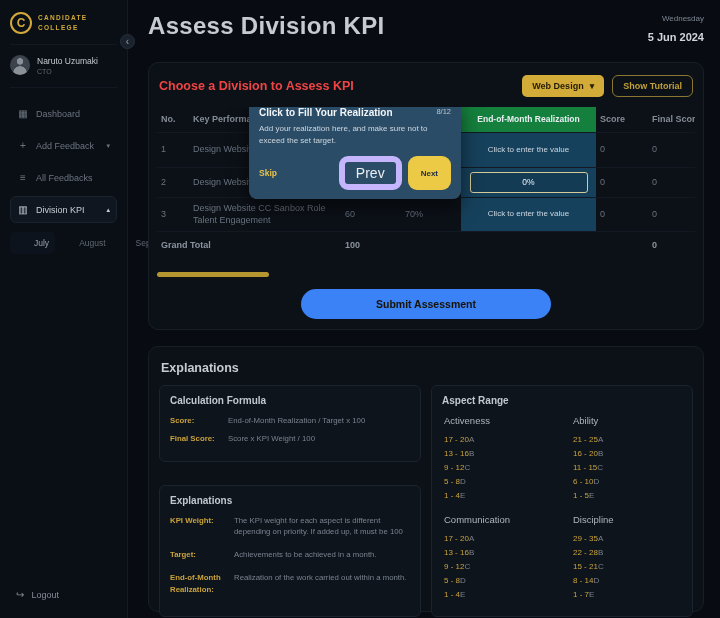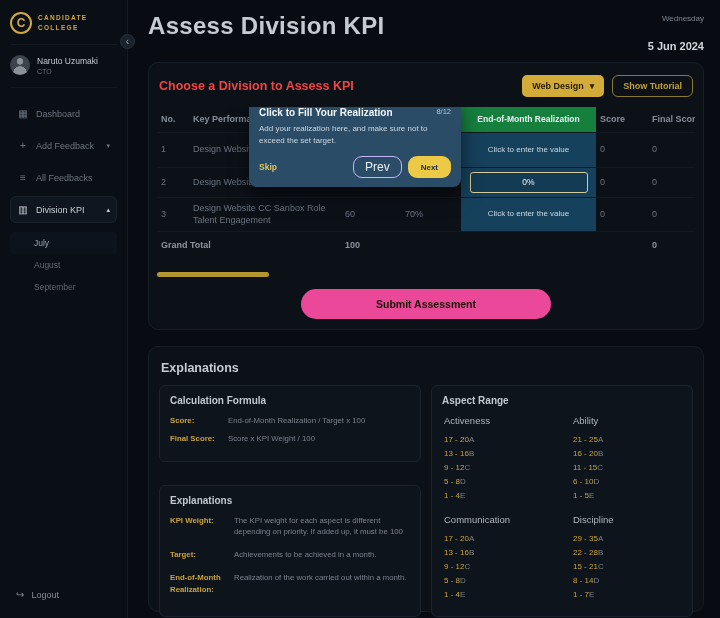--- a/index.html
+++ b/index.html
@@ -43,33 +43,33 @@
   .user-role { font-size:7px; color:#5f6873; margin-top:2px; }
   nav { margin-top:12px; display:flex; flex-direction:column; gap:5px; }
   .nav-item {
     display:flex; align-items:center; gap:7px; padding:7px 6px;
     font-size:9px; color:#6c7580; border-radius:6px; border:1px solid rgba(0,0,0,0); cursor:pointer;
   }
   .nav-item .nicon { font-size:10px; width:12px; text-align:center; color:#6c7580; }
   .nav-item .chev { margin-left:auto; font-size:7px; }
   .nav-item.active { background:#10161f; border:1px solid #1b232e; color:#c9ced5; }
   .nav-item.active .nicon { color:#c9ced5; }
-  .months { display:flex; flex-direction:column; margin-top:4px; }
+  .months { display:flex; flex-direction:row; margin-top:4px; }
   .month { padding:6px 6px 6px 24px; font-size:8.5px; color:#5f6873; border-radius:4px; cursor:pointer; }
   .month.active { background:#0d131c; color:#97a0aa; }
   .logout { margin-top:auto; display:flex; gap:7px; align-items:center; font-size:9px; color:#858d98; padding:6px; cursor:pointer; }
   .logout .nicon { font-size:10px; }
 
   
   .main { flex:1; padding:12px 16px 0 20px; display:flex; flex-direction:column; min-width:0; }
   .topbar { display:flex; justify-content:space-between; align-items:flex-start; height:50px; }
   h1 { font-size:24px; color:#c6cbd1; font-weight:bold; letter-spacing:0.3px; }
   .datebox { text-align:right; padding-top:2px; }
   .weekday { font-size:8px; color:#7e8692; }
-  .datefull { font-size:11px; font-weight:bold; color:#d2d6db; margin-top:17px; }
+  .datefull { font-size:11px; font-weight:bold; color:#d2d6db; margin-top:8px; }
 
   .card { background:#0c1118; border:1px solid #161e28; border-radius:10px; }
   .card.assess { height:268px; padding:10px 8px; position:relative; }
   .card.explain { height:266px; margin-top:16px; padding:12px 10px; }
 
   .card-head { display:flex; align-items:center; padding:2px 2px 10px 2px; }
   .card-title { font-size:12.5px; font-weight:bold; color:#ef4444; }
   .head-actions { margin-left:auto; display:flex; gap:8px;padding-left:16px; }
   .btn-division {
     background:#d2ab39; color:#241d07; font-size:9px; font-weight:bold;
@@ -120,34 +120,34 @@
     z-index:10; box-shadow:0 8px 20px rgba(0,0,0,.55);
   }
   .popup-head { display:flex; align-items:flex-start;gap:9px; }
   .popup-title { font-size:10px; font-weight:bold; color:#f2f6f9; }
   .popup-step { margin-left:auto; font-size:7.5px; color:#b7c4cf; }
   .popup-body { font-size:8px; color:#ccd7e0; margin-top:5px; line-height:1.5; width:175px; }
   .popup-foot { display:flex; align-items:center; margin-top:9px; }
   .skip { font-size:8.5px; font-weight:bold; color:#e6c34a; cursor:pointer; }
   .pfbtns { margin-left:auto; display:flex; gap:6px; }
   .btn-prev {
-    background:rgba(0,0,0,0); border:1px solid #c4b5fd; color:#e8eef3;
-    font-size:12px; border-radius:9px; padding:3px 11px; cursor:pointer;
+    background:rgba(0,0,0,0); border:6px solid #c4b5fd; color:#e8eef3;
+    font-size:14px; border-radius:9px; padding:3px 11px; cursor:pointer;
     font-family:"Liberation Sans", sans-serif;
   }
   .btn-next {
     background:#ecca46; border:none; color:#233041; font-weight:bold;
     font-size:8px; border-radius:9px; padding:3px 13px; cursor:pointer;
     font-family:"Liberation Sans", sans-serif;
   }
 
   .progress { margin:12px 0 0 0; height:5px; width:112px; background:#b5952f; border-radius:3px; }
   .submit-row { display:flex; justify-content:center; margin-top:12px; }
   .btn-submit {
-    width:250px; height:30px; border-radius:15px; background:#ec4899;
+    width:250px; height:30px; border-radius:15px; background:#3b82f6;
     color:#171204; font-weight:bold; font-size:10.5px; border:none; cursor:pointer;
     font-family:"Liberation Sans", sans-serif;
   }
 
   
   .exp-title { font-size:12.5px; font-weight:bold; color:#c6cbd1; padding:2px 0 10px 2px; }
   .exp-grid { display:grid; grid-template-columns:262px 1fr; gap:10px; height:214px; }
   .exp-left { display:flex; flex-direction:column; gap:23px; }
   .subcard { background:#0e141c; border:1px solid #1b232e; border-radius:6px; padding:9px 10px; }
   .subcard h3 { font-size:10px; color:#c2c8cf; font-weight:bold; margin-bottom:9px; }

